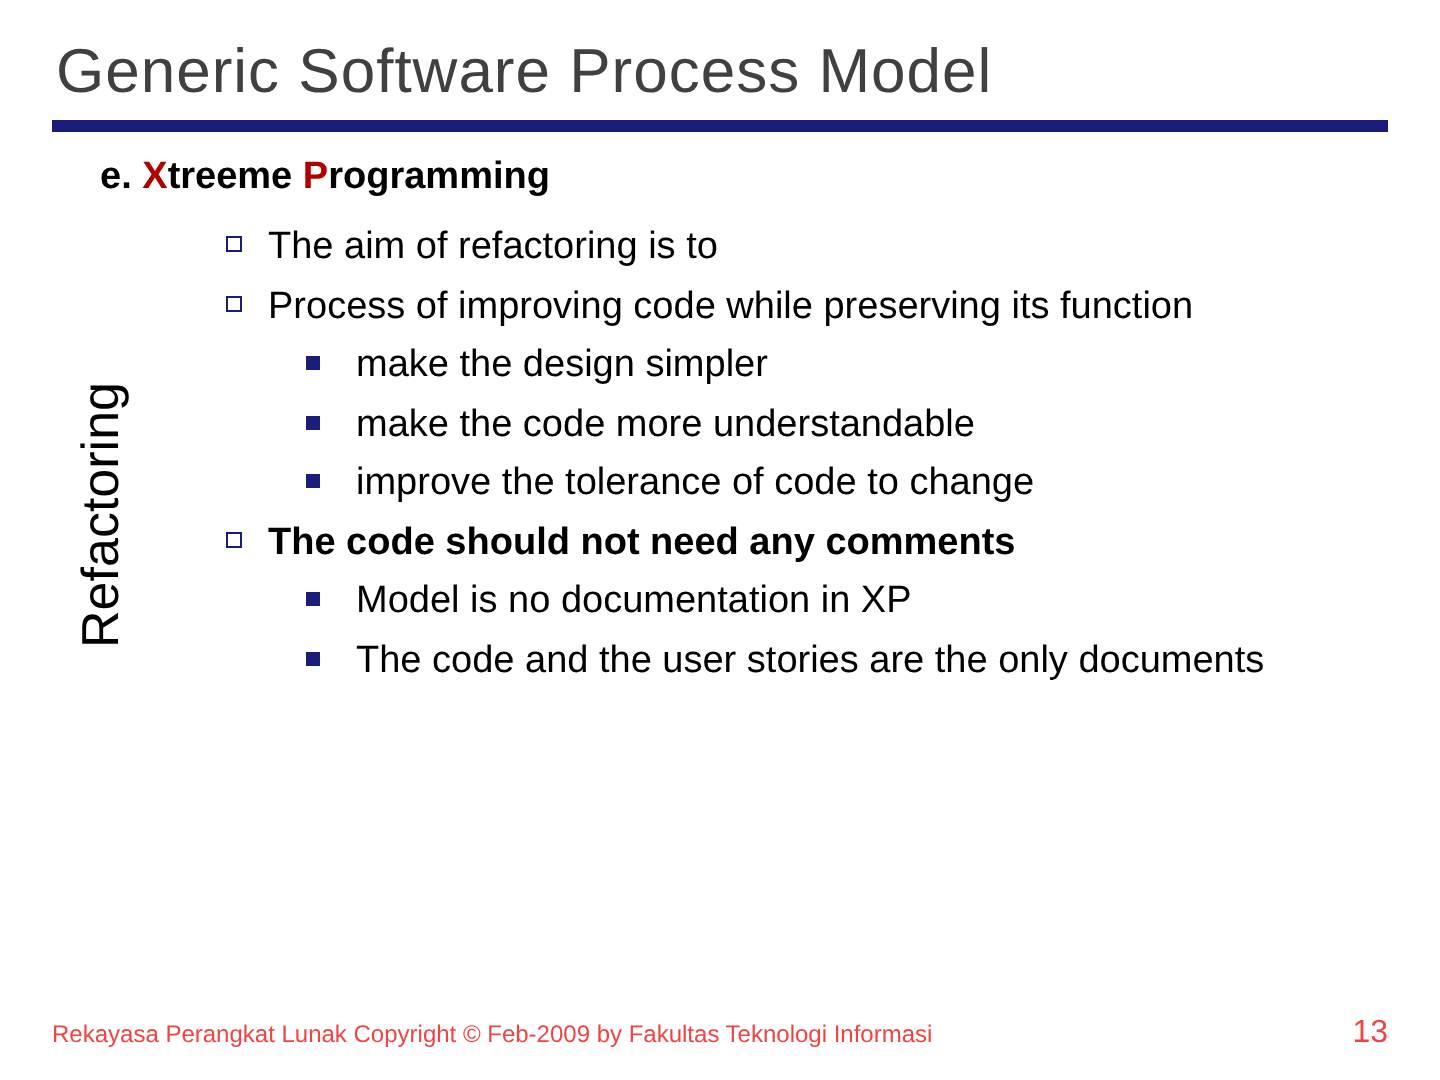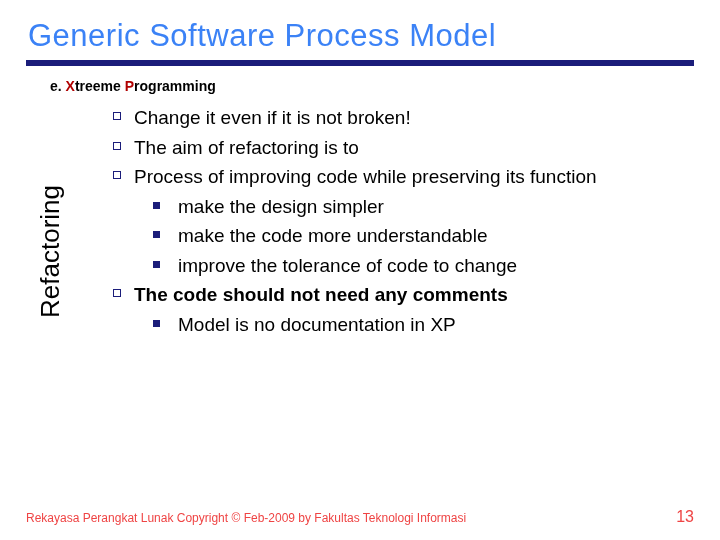--- a/index.html
+++ b/index.html
@@ -10,31 +10,31 @@
     font-family: Verdana, Geneva, sans-serif;
     position: relative;
     overflow: hidden;
   }
   .slide {
     padding: 18px 28px 0 28px;
   }
   .title {
     font-size: 31px;
     font-weight: normal;
-    color: #3b82f6;
+    color: #404040;
     letter-spacing: 0.5px;
     margin-bottom: 6px;
   }
   .title-underline {
     height: 6px;
     background: #1b1d7a;
     margin: 0 -2px 12px -2px;
   }
   .subtitle {
-    font-size: 14px;
+    font-size: 19px;
     font-weight: bold;
     color: #000;
     margin-left: 22px;
     margin-bottom: 10px;
   }
   .subtitle .x, .subtitle .p { color: #b00000; }
   .content-wrap {
     position: relative;
     margin-left: 2px;
   }
@@ -125,26 +125,20 @@
 
   <div class="content-wrap">
     <div class="vlabel-wrap">
       <div class="vlabel2">Refactoring</div>
     </div>
     <div class="list" id="bullet-list">
         <div class="li1">
           <div class="bullet">
             <div class="sq"></div>
           </div>
-          <div class="txt">Change it even if it is not broken!</div>
-        </div>
-        <div class="li1">
-          <div class="bullet">
-            <div class="sq"></div>
-          </div>
           <div class="txt">The aim of refactoring is to</div>
         </div>
         <div class="li1">
           <div class="bullet">
             <div class="sq"></div>
           </div>
           <div class="txt">Process of improving code while preserving its function</div>
         </div>
         <div class="li2">
           <div class="bullet">
@@ -169,20 +163,26 @@
             <div class="sq"></div>
           </div>
           <div class="txt bold">The code should not need any comments</div>
         </div>
         <div class="li2">
           <div class="bullet">
             <div class="sq"></div>
           </div>
           <div class="txt">Model is no documentation in XP</div>
         </div>
+        <div class="li2">
+          <div class="bullet">
+            <div class="sq"></div>
+          </div>
+          <div class="txt">The code and the user stories are the only documents</div>
+        </div>
       </div>
   </div>
 </div>
 
 <div class="footer">
   <span>Rekayasa Perangkat Lunak Copyright © Feb-2009 by Fakultas Teknologi Informasi</span>
   <span class="pagenum">13</span>
 </div>
 
 </body></html>

